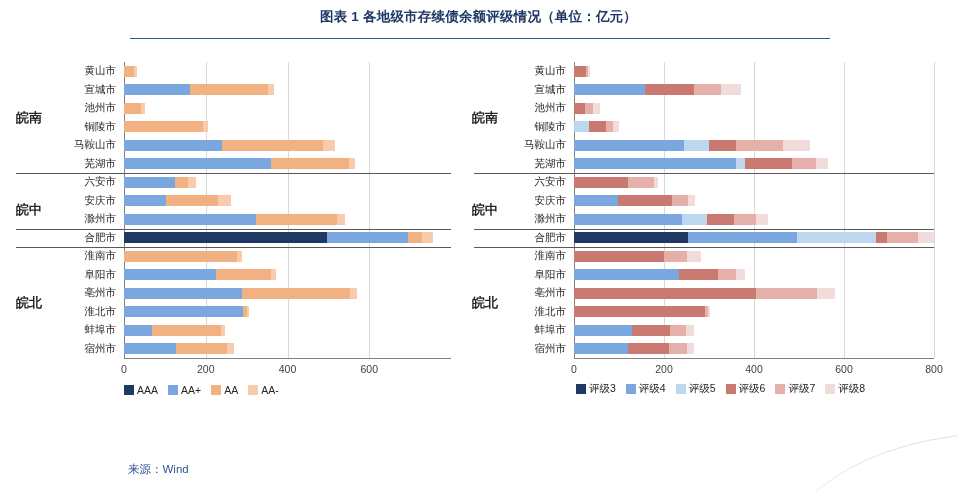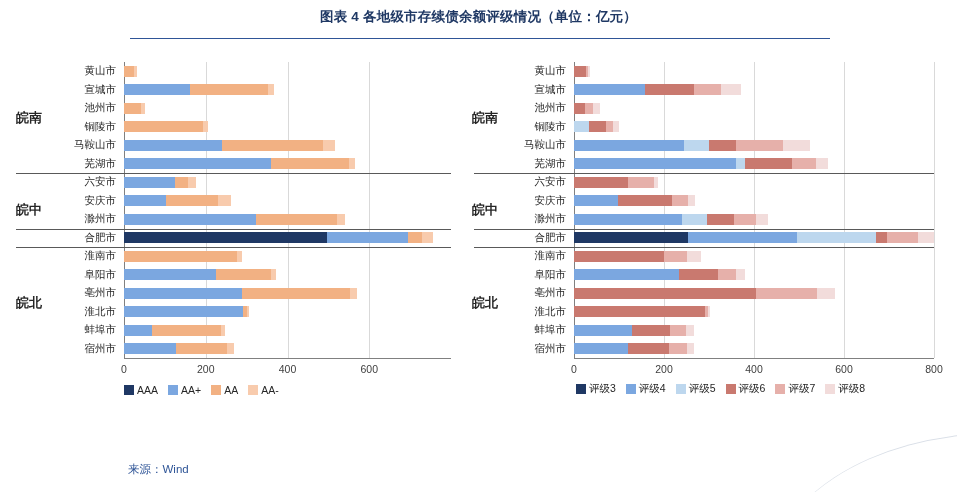--- a/index.html
+++ b/index.html
@@ -63,21 +63,21 @@
     position:absolute;left:128px;top:462px;font-size:11.5px;color:#2F5597;
   }
   .corner-arc{
     position:absolute;right:-40px;bottom:-92px;width:230px;height:150px;
     border-top:1px solid #D6DCE5;border-radius:100% 0 0 0;opacity:.9;
   }
 </style>
 </head>
 <body>
 
-<div class="title">图表 4 各地级市存续债余额评级情况（单位：亿元）</div>
+<div class="title">图表 1 各地级市存续债余额评级情况（单位：亿元）</div>
 <div class="title-rule"></div>
 
 <div class="panel panel-left" id="panel-left">
   <div class="plot plot-left" id="plot-left">
       <div class="gridline axis" style="left: 0%;"></div>
       <div class="gridline" style="left: 25%;"></div>
       <div class="gridline" style="left: 50%;"></div>
       <div class="gridline" style="left: 75%;"></div>
     </div>
   <div class="cat-labels" id="cats-left"></div>

